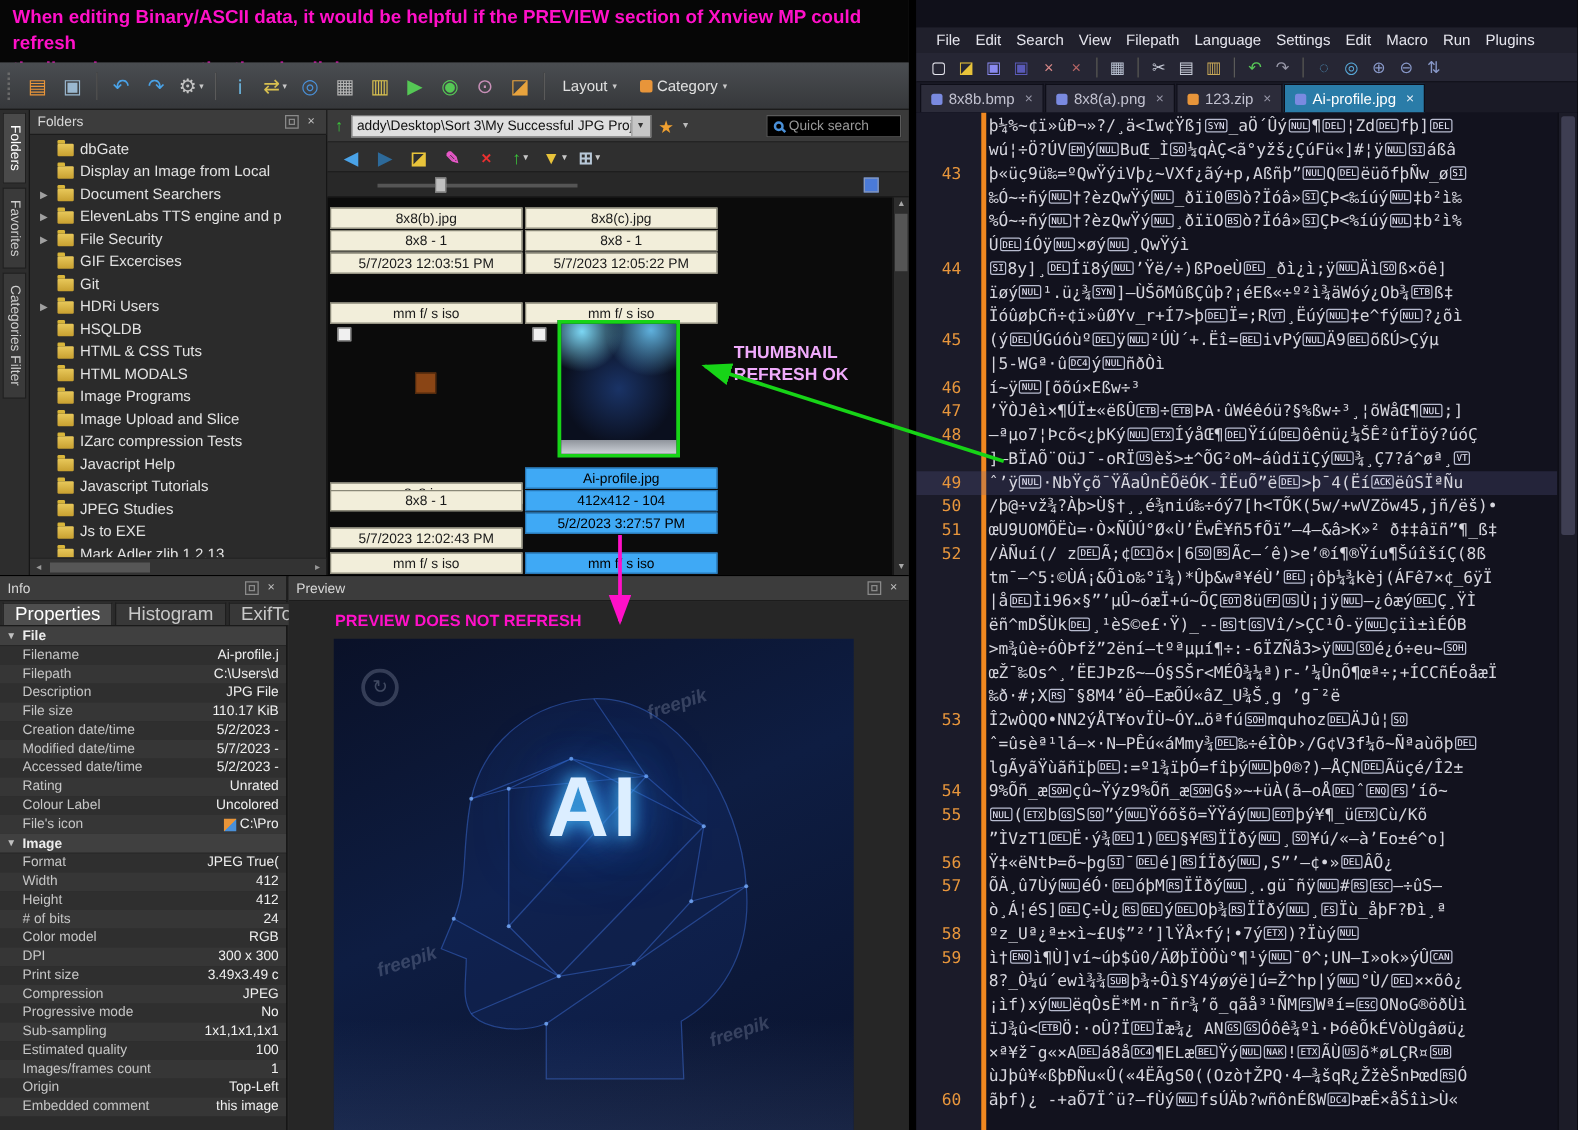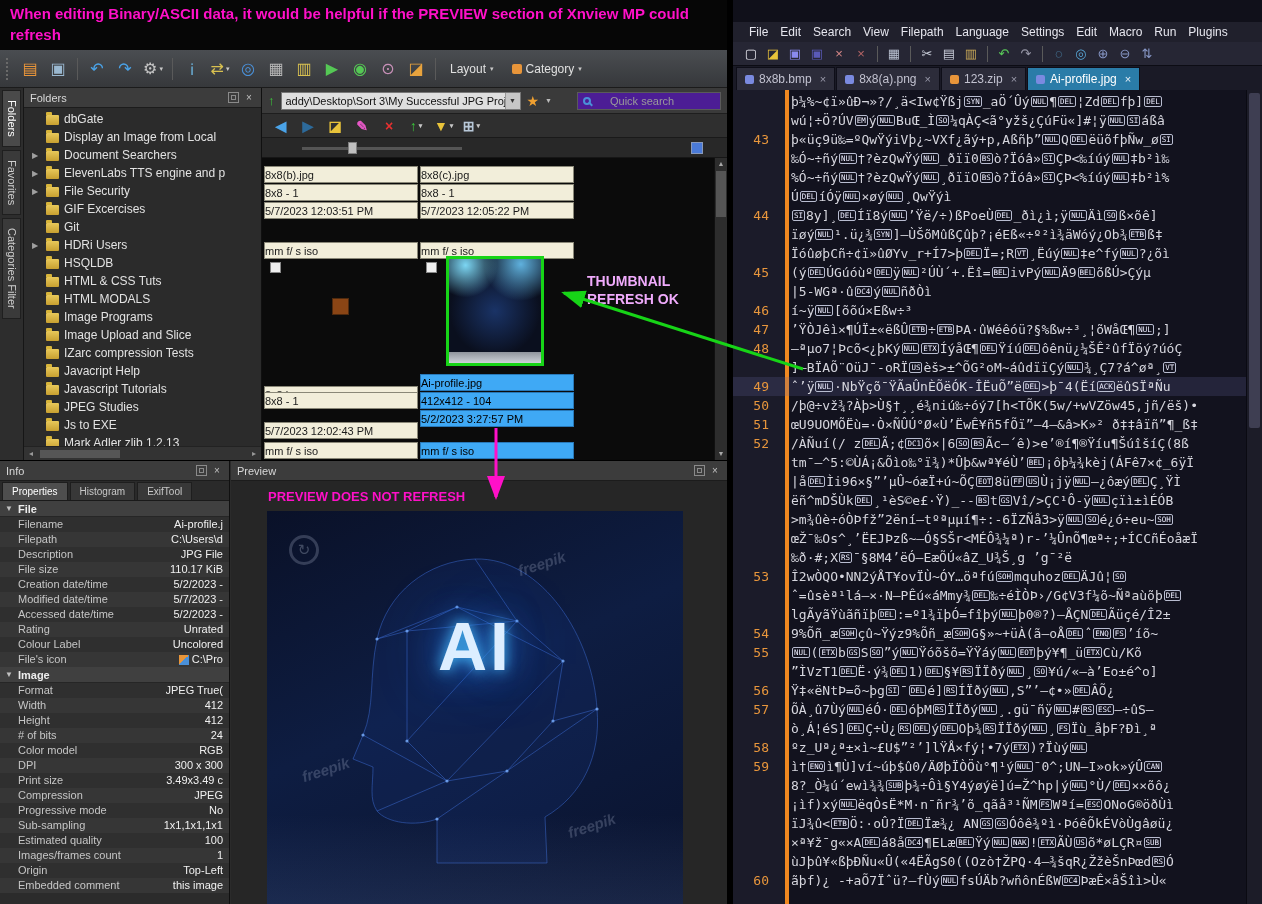--- a/index.html
+++ b/index.html
@@ -41,51 +41,51 @@
 .hs-thumb{position:absolute;left:2px;top:3px;width:80px;height:8px;background:#565656}
 
 #xn-browser{position:absolute;left:262px;top:88px;width:465px;height:372px;background:#242424}
 #addr-row{position:absolute;left:0;top:0;width:100%;height:26px;background:#3a3a3a;display:flex;align-items:center;gap:6px;padding:0 6px;border-bottom:1px solid #1e1e1e}
 .addr-up{color:#3ac83a;font-weight:bold;font-size:13px}
 #path-box{width:240px;height:18px;background:#dfdfdf;border:1px solid #777;display:flex;align-items:center}
 #path-text{flex:1;font-size:11px;color:#111;padding:0 4px;white-space:nowrap;overflow:hidden}
 #path-dd{width:15px;height:100%;background:#c6c6c6;border-left:1px solid #999;font-size:7px;color:#333;display:flex;align-items:center;justify-content:center}
 .star{color:#f0a030;font-size:14px}
 .dd-sm{font-size:7px;color:#bbb}
-#qsearch{margin-left:auto;width:144px;height:18px;background:#4c1d95;border:1px solid #5a5a5a;display:flex;align-items:center;gap:19px;padding:0 5px;color:#9a9a9a;font-size:11px}
+#qsearch{margin-left:auto;width:108px;height:18px;background:#000000;border:1px solid #5a5a5a;display:flex;align-items:center;gap:4px;padding:0 5px;color:#9a9a9a;font-size:11px}
 .mag{width:8px;height:8px;border:2px solid #4a90d8;border-radius:50%;position:relative;flex:none}
 .mag::after{content:"";position:absolute;width:5px;height:2px;background:#4a90d8;transform:rotate(45deg);right:-4px;bottom:-2px}
 #nav-row{position:absolute;left:0;top:26px;width:100%;height:24px;background:#2f2f2f;border-bottom:1px solid #1a1a1a;display:flex;align-items:center;gap:9px;padding:0 10px}
 #nav-row .tool-tile{height:20px;min-width:18px;font-size:14px;font-weight:bold}
 #zoom-row{position:absolute;left:0;top:50px;width:100%;height:20px;background:#282828;border-bottom:1px solid #161616}
 #slider-track{position:absolute;left:40px;top:9px;width:160px;height:3px;background:#555}
 #slider-thumb{position:absolute;left:86px;top:4px;width:9px;height:12px;background:#c0c0c0;border:1px solid #808080}
 #zoom-ico{position:absolute;right:24px;top:4px;width:12px;height:12px;background:#4a7ad8;border:1px solid #8899bb}
 
 #thumb-area{position:absolute;left:0;top:70px;right:13px;bottom:0;background:#0b0b0b;overflow:hidden}
 #labels-top{position:absolute;left:2px;top:8px;width:312px;height:102px}
 #labels-bottom{position:absolute;left:2px;top:216px;width:312px;height:90px}
 .lab-col{position:absolute;top:0;width:154px;height:90px}
-.lab-row{position:absolute;left:0;width:154px;height:17px;line-height:16px;text-align:left;background:#f2eeda;color:#1a1a1a;font-size:11px;white-space:nowrap;overflow:hidden;border:1px solid #8a8878}
+.lab-row{position:absolute;left:0;width:154px;height:17px;line-height:16px;text-align:center;background:#f2eeda;color:#1a1a1a;font-size:11px;white-space:nowrap;overflow:hidden;border:1px solid #8a8878}
 .lab-col.sel .lab-row{background:#3fa9f5;border-color:#2878b8;color:#000}
 .thumb-check{position:absolute;width:11px;height:11px;background:#f0f0f0;border:1px solid #888}
 #thumb-8x8{position:absolute;left:70px;top:140px;width:17px;height:17px;background:#8a4515;border:1px solid #502a0e}
 #thumb-ai{position:absolute;left:184px;top:98px;width:98px;height:110px;border:3px solid #17d417;background:radial-gradient(circle at 18% 6%,rgba(130,225,255,.95),rgba(130,225,255,0) 26%),radial-gradient(circle at 78% 5%,rgba(110,205,255,.85),rgba(110,205,255,0) 30%),radial-gradient(circle at 50% 50%,rgba(45,95,190,.45),rgba(45,95,190,0) 65%),#0a0f1e}
 #thumb-ai .thumb-band{position:absolute;left:0;right:0;bottom:0;height:11px;background:linear-gradient(#8f949c,#cdd2d8)}
 #browser-vscroll{position:absolute;right:0;top:70px;bottom:0;width:13px;background:#2d2d2d;border-left:1px solid #111}
 .vs-arrow{color:#a8a8a8;font-size:7px;text-align:center;line-height:12px;height:12px}
 #vs-down{position:absolute;bottom:0;width:100%}
 #vs-thumb{position:absolute;left:1px;right:1px;top:13px;height:46px;background:#555}
 
 #green-note{position:absolute;left:587px;top:272px;color:#f0abfc;font-weight:bold;font-size:14px;line-height:18px;z-index:40}
 
 #xn-bottom{position:absolute;left:0;top:460px;width:727px;height:444px;background:#2b2b2b;border-top:1px solid #000}
 #info-panel{position:absolute;left:0;top:0;width:230px;height:100%;border-right:1px solid #101010;background:#2b2b2b}
 #info-tabs{position:absolute;left:0;top:20px;width:100%;height:20px;background:#2a2a2a;display:flex;gap:2px;padding:1px 2px 0;border-bottom:1px solid #1a1a1a}
-.info-tab{padding:0 9px;line-height:18px;font-size:10px;color:#c8c8c8;background:#383838;border:1px solid #1e1e1e;border-bottom:none;white-space:nowrap}
+.info-tab{padding:0 9px;line-height:18px;font-size:15px;color:#c8c8c8;background:#383838;border:1px solid #1e1e1e;border-bottom:none;white-space:nowrap}
 .info-tab.active{background:#4e4e4e;color:#fff}
 #info-rows{position:absolute;left:0;top:40px;right:0;bottom:0;overflow:hidden}
 .info-sec{height:16px;background:#404040;color:#ececec;font-size:11px;font-weight:bold;display:flex;align-items:center;gap:5px;padding-left:5px;border-bottom:1px solid #262626}
 .sec-arrow{font-size:8px;color:#c0c0c0}
 .info-row{height:15px;display:flex;font-size:11px;line-height:15px;padding:0 6px 0 18px;background:#2f2f2f}
 .info-row.alt{background:#363636}
 .info-label{flex:1;color:#c6c6c6;white-space:nowrap;overflow:hidden}
 .info-value{color:#f0f0f0;white-space:nowrap;overflow:hidden;display:flex;align-items:center;gap:3px;justify-content:flex-end;max-width:60%}
 .mini-ico{width:10px;height:10px;background:linear-gradient(135deg,#e8953a 50%,#4a90d8 50%);display:inline-block;flex:none}
 

